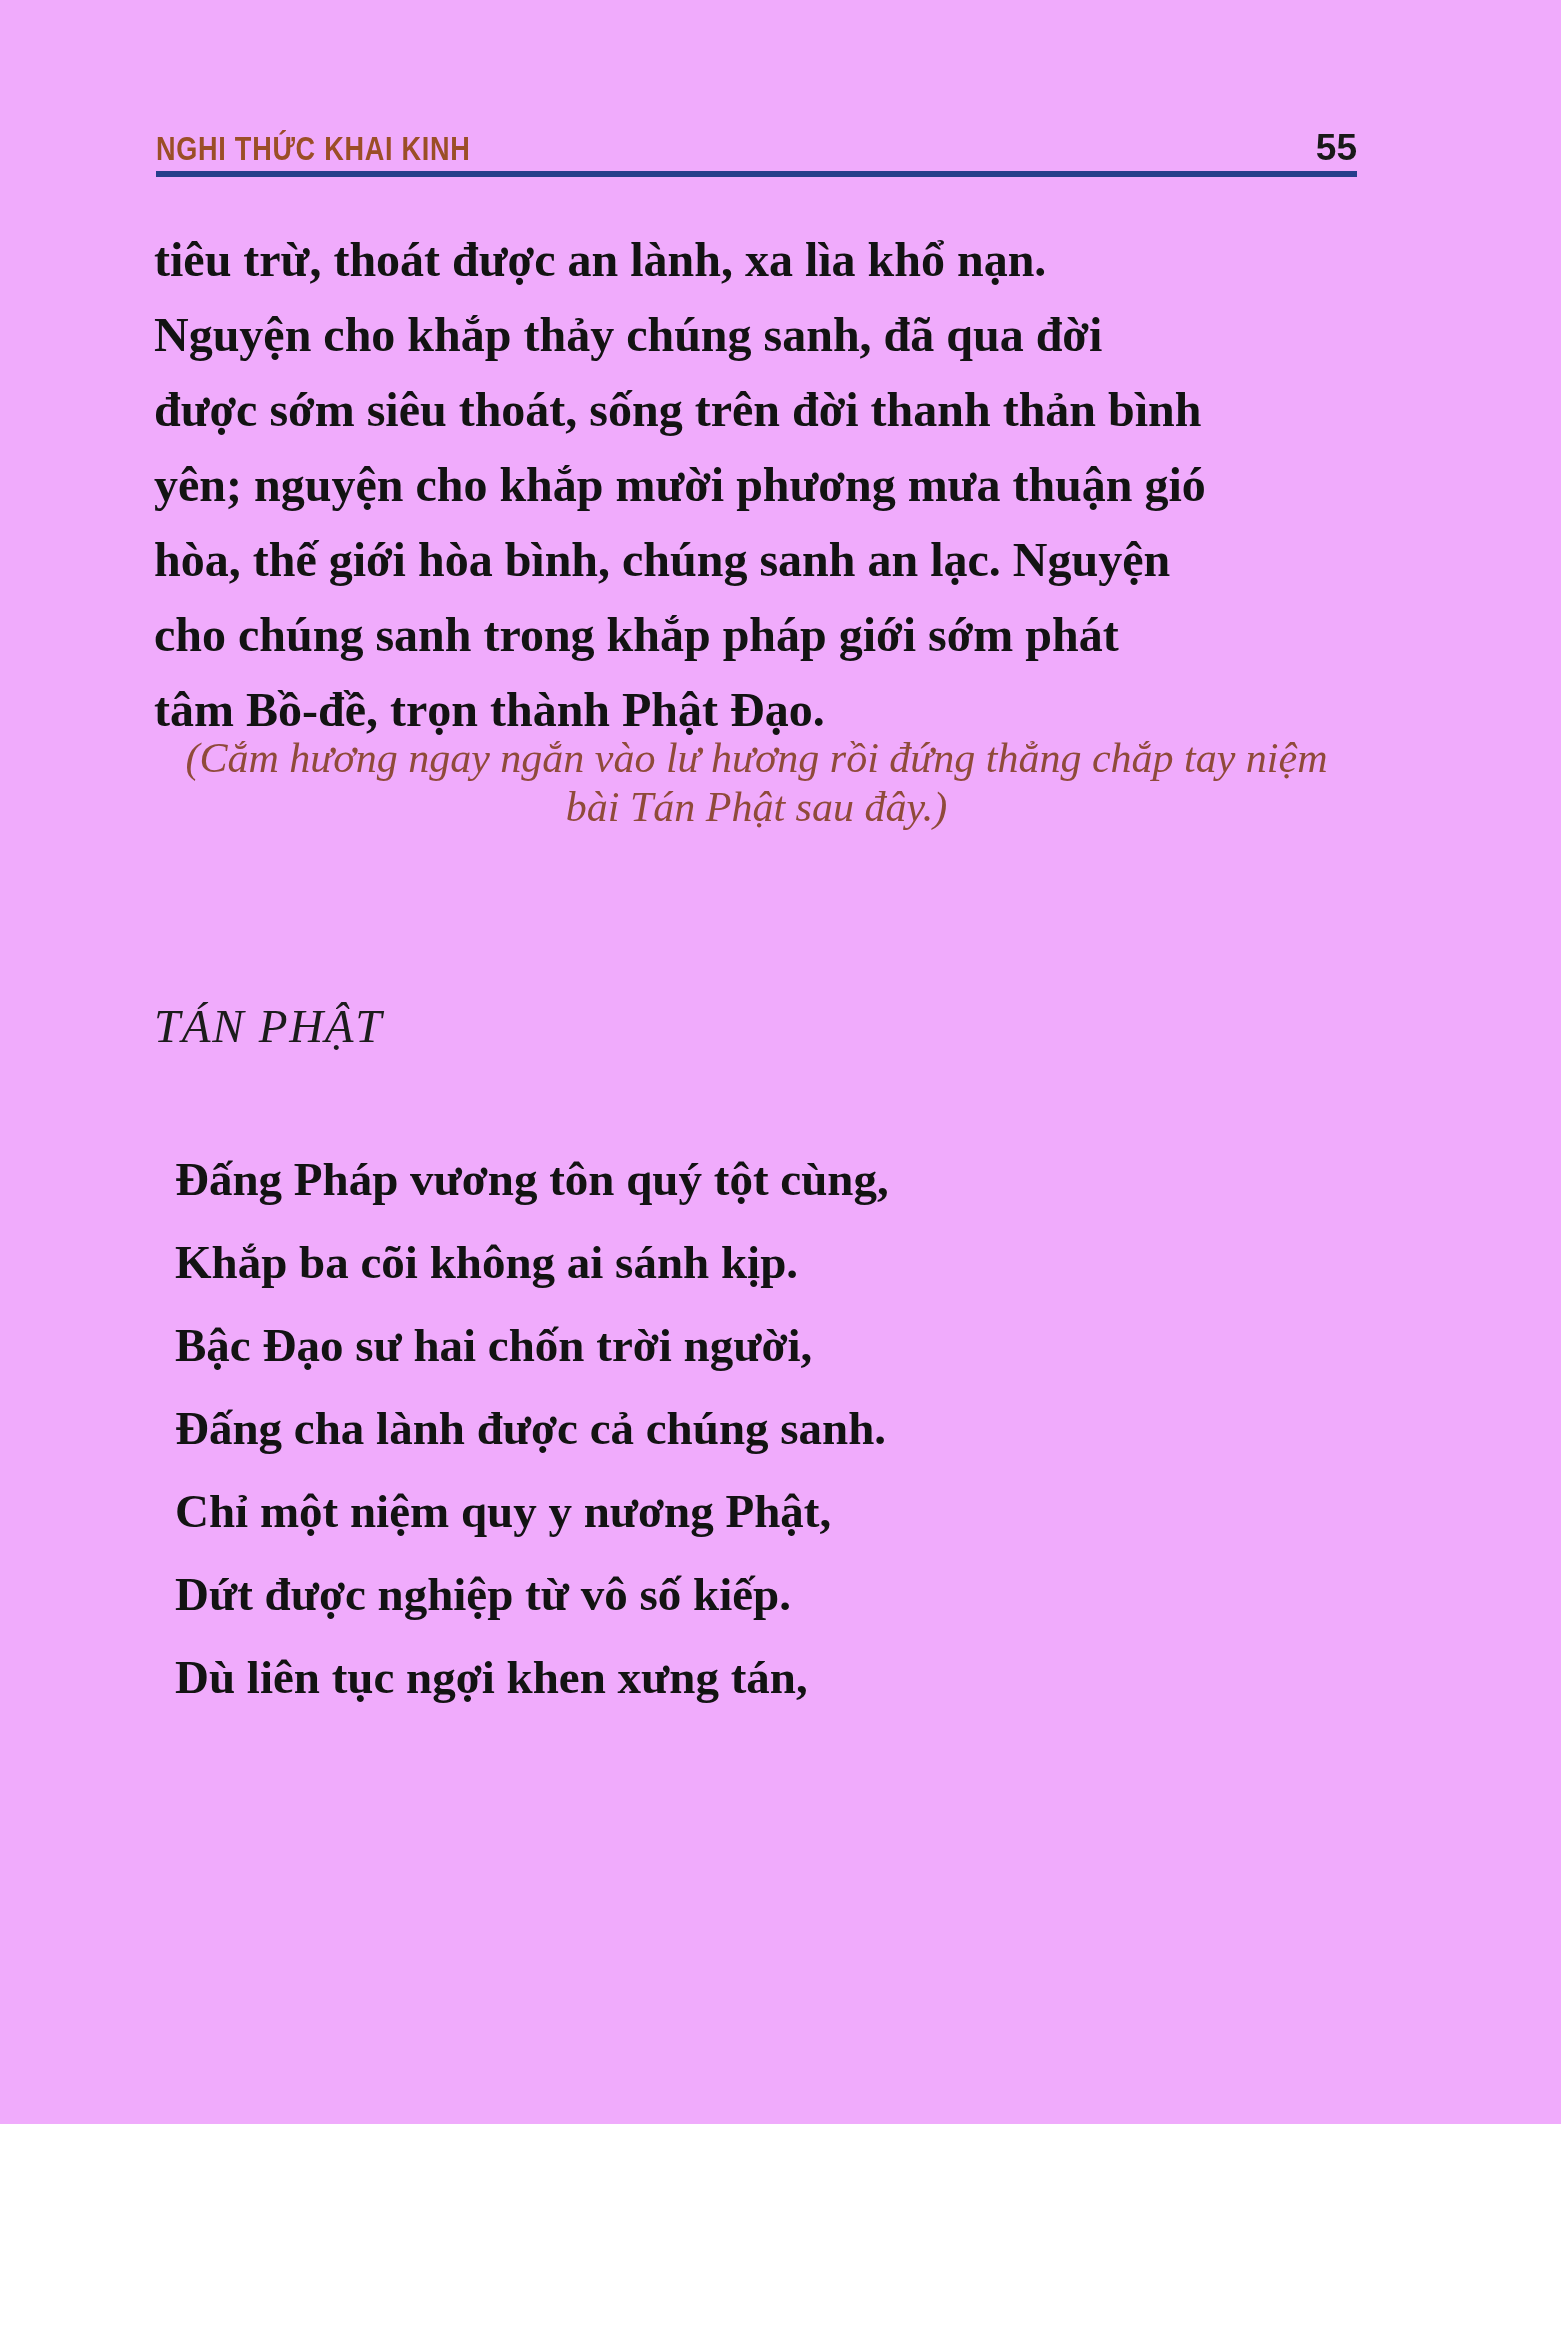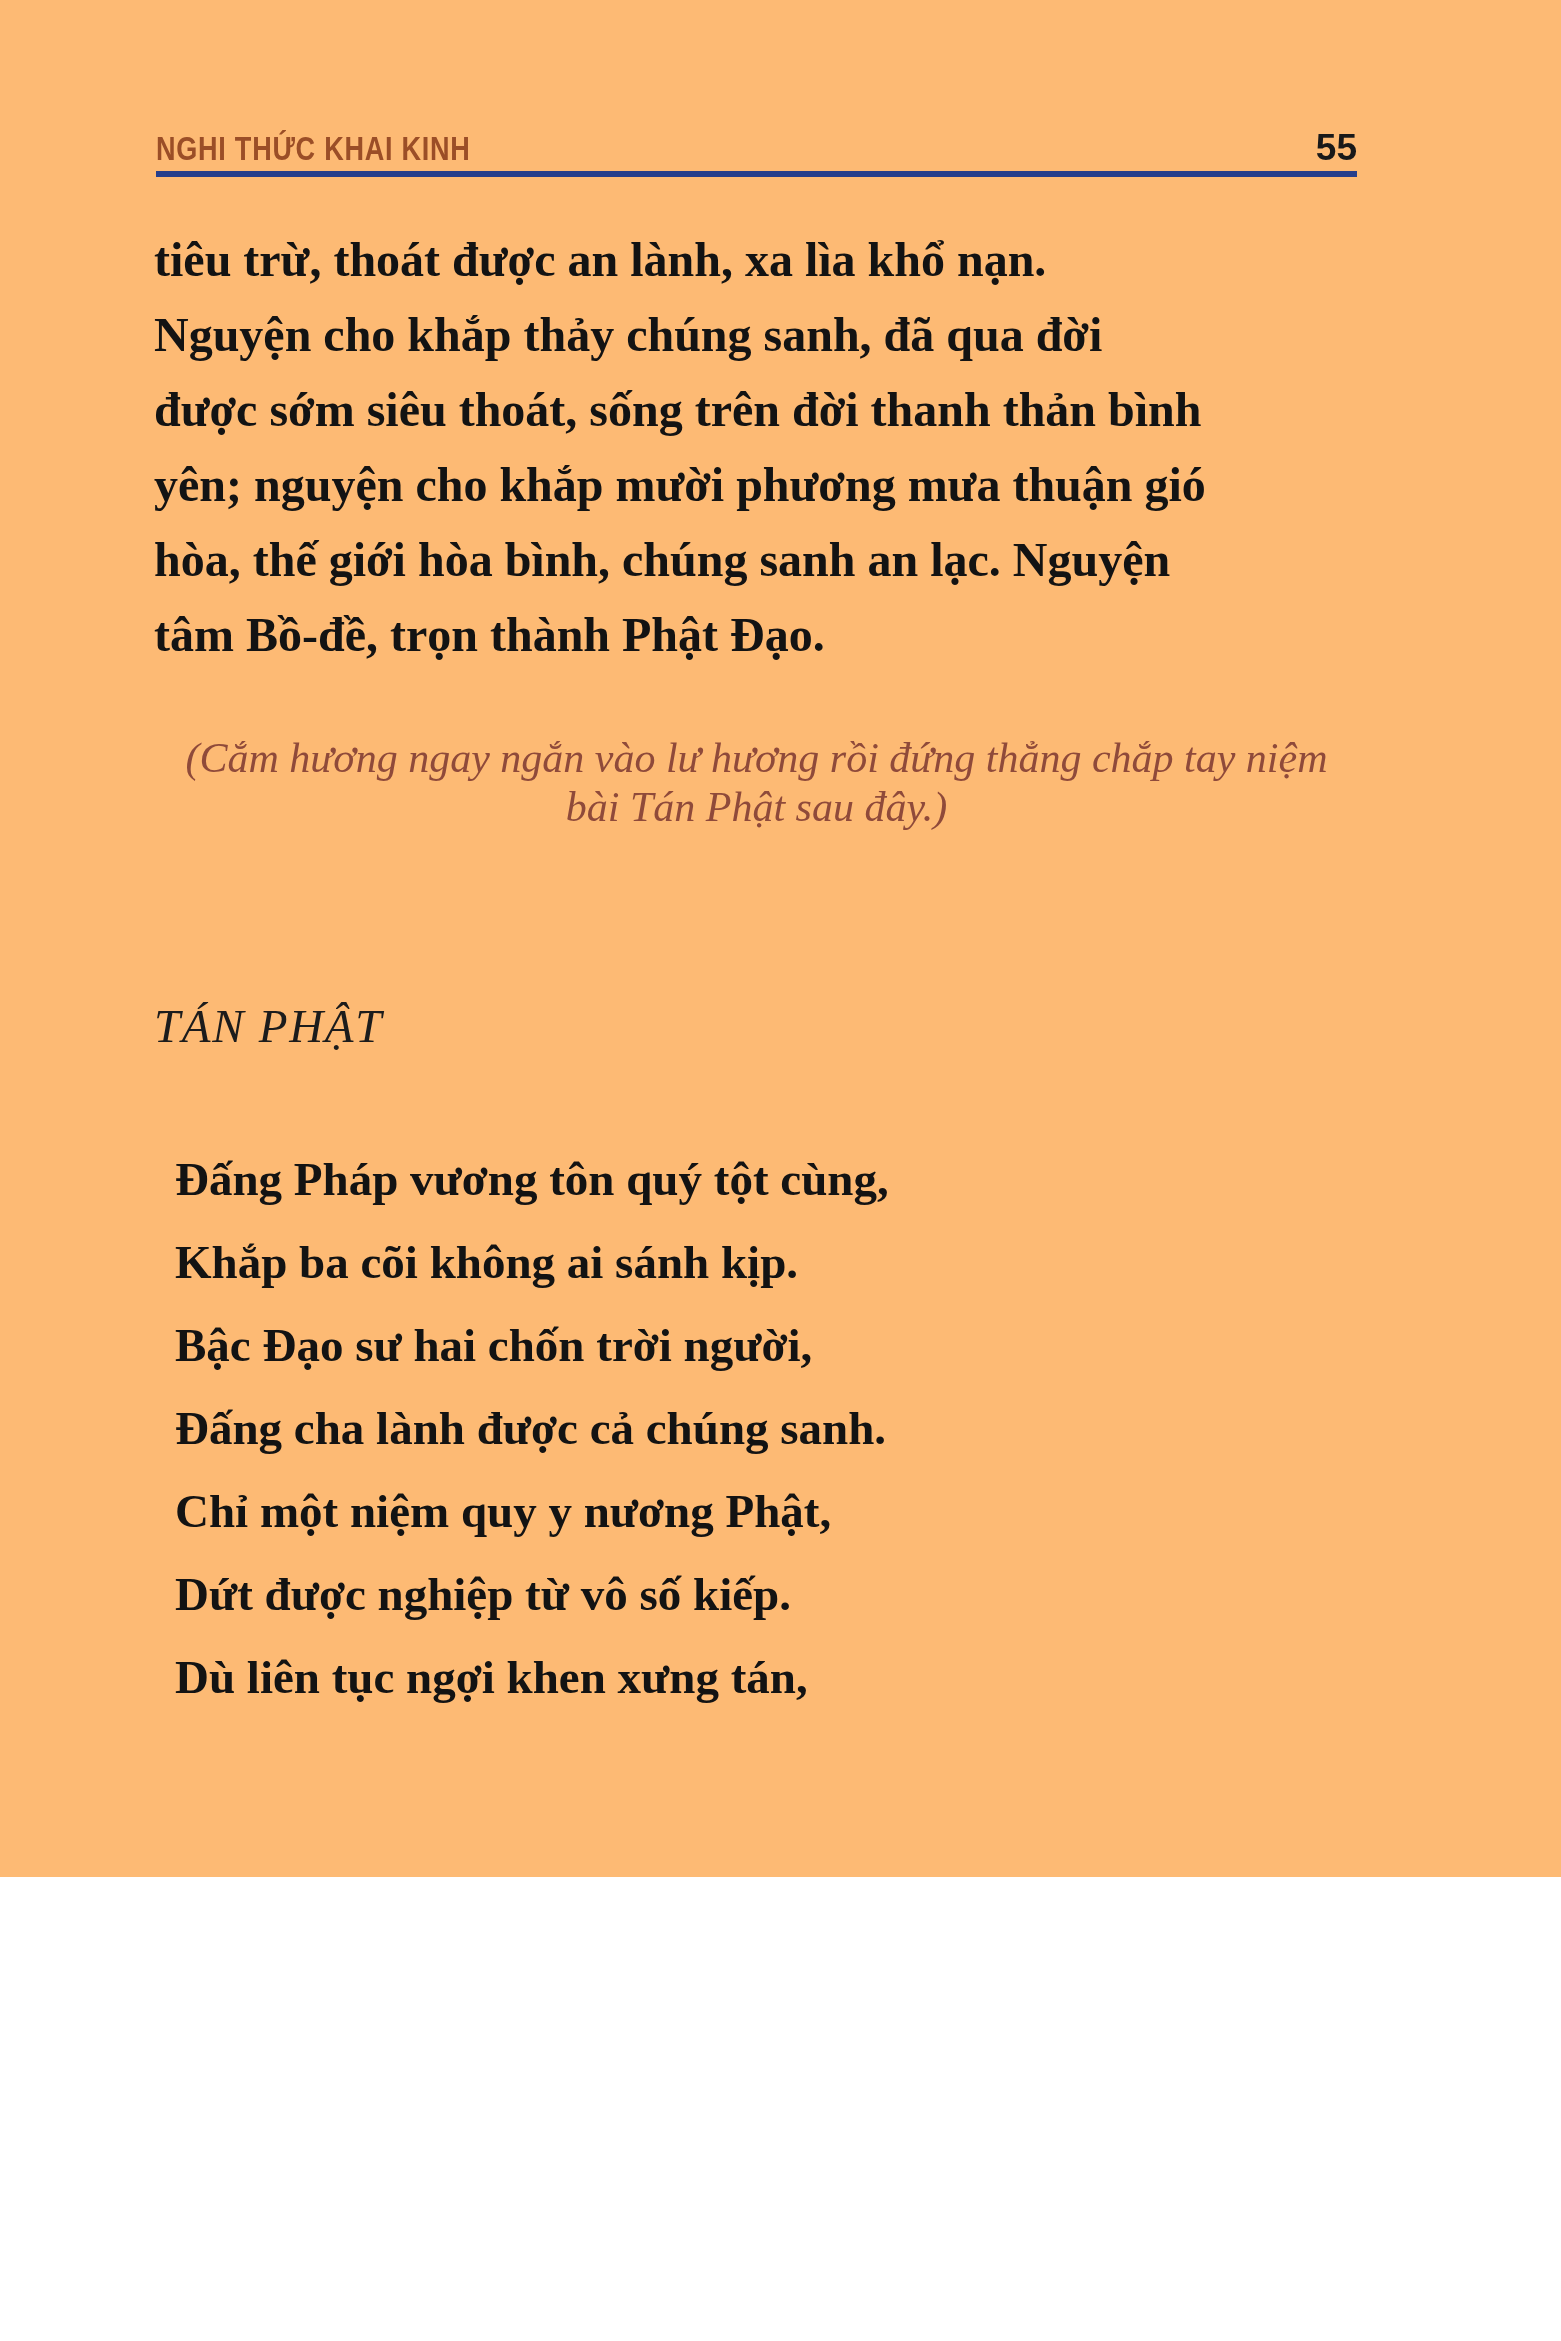--- a/index.html
+++ b/index.html
@@ -1,20 +1,20 @@
 <!DOCTYPE html>
 <html style="font-size:14px"><head>
 <meta charset="utf-8">
 <style>
   html, body { margin: 0; padding: 0; background: #ffffff; }
   .page {
     position: relative;
     width: 1561px;
-    height: 1877px;
-    background: #fdba74;
+    height: 2124px;
+    background: #f0abfc;
     overflow: hidden;
     font-family: "Liberation Serif", serif;
   }
   
   .header {
     position: absolute;
     left: 156px;
     top: 127px;
     width: 1201px;
     display: flex;
@@ -111,20 +111,21 @@
   </div>
 
   <div class="header-rule" style="background: rgb(38, 62, 139);"></div>
 
   <div class="body-par">
     <div>tiêu trừ, thoát được an lành, xa lìa khổ nạn.</div>
     <div>Nguyện cho khắp thảy chúng sanh, đã qua đời</div>
     <div>được sớm siêu thoát, sống trên đời thanh thản bình</div>
     <div>yên; nguyện cho khắp mười phương mưa thuận gió</div>
     <div>hòa, thế giới hòa bình, chúng sanh an lạc. Nguyện</div>
+    <div>cho chúng sanh trong khắp pháp giới sớm phát</div>
     <div>tâm Bồ-đề, trọn thành Phật Đạo.</div>
   </div>
 
   <div class="rubric" style="color: rgb(143, 74, 58);">
     <div>(Cắm hương ngay ngắn vào lư hương rồi đứng thẳng chắp tay niệm</div>
     <div>bài Tán Phật sau đây.)</div>
   </div>
 
   <h2 class="section-title">TÁN PHẬT</h2>
 

